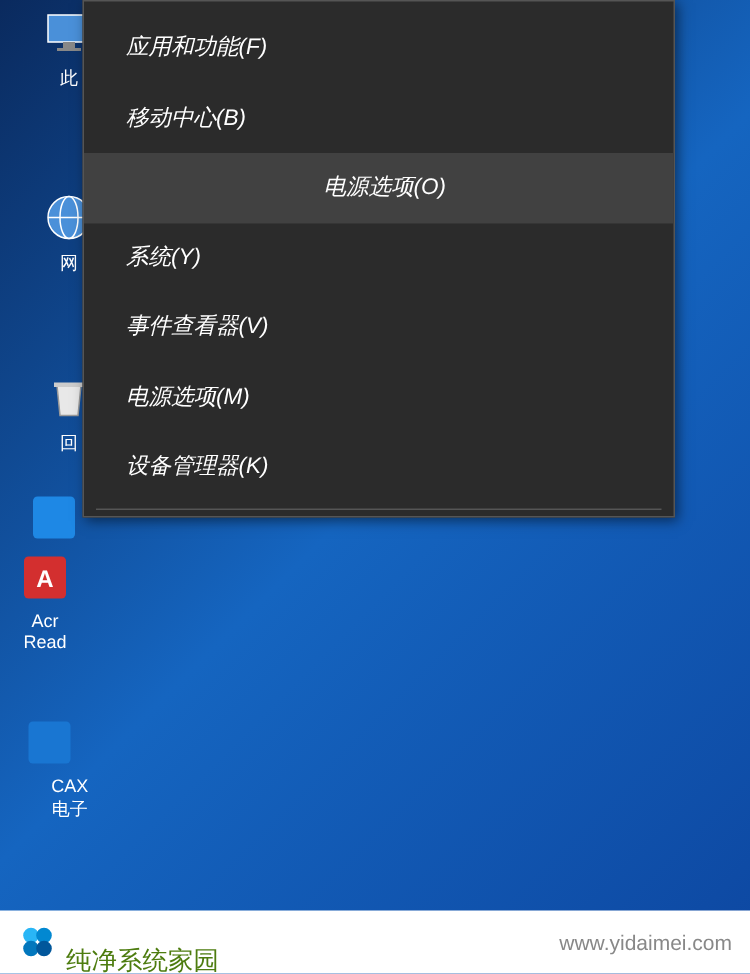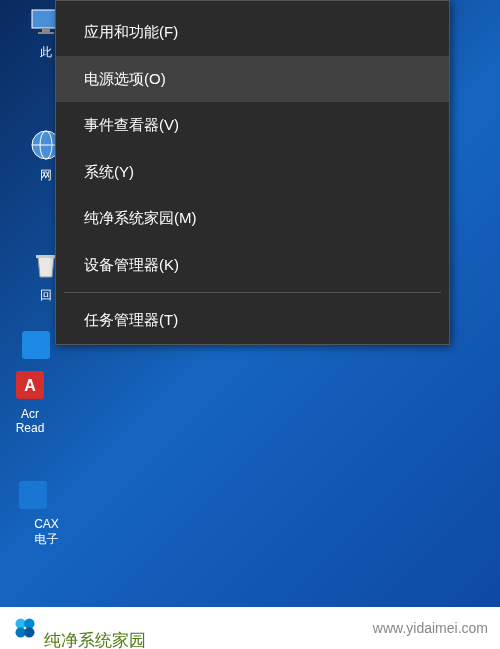--- a/index.html
+++ b/index.html
@@ -55,23 +55,25 @@
       background: #2b2b2b;
       border: 1px solid #555;
       box-shadow: 2px 2px 8px rgba(0,0,0,0.5);
     }
     .menu-item {
       padding: 12px 20px 12px 28px;
       color: #ffffff;
       font-size: 15px;
       cursor: default;
       line-height: 1.5;
+      font-style: italic;
     }
     .menu-item.highlighted {
       background: #414141;
+      text-align: center;
     }
     .menu-separator {
       height: 1px;
       background: #555;
       margin: 4px 8px;
     }
     .menu-top-space {
       height: 8px;
     }
     
@@ -165,27 +167,27 @@
         </svg>
     </div>
     <span style="white-space:pre-line;margin-left:28px;">CAX
 电子</span>
   </div>
 </div>
 
 <div class="context-menu">
   <div class="menu-top-space"></div>
   <div class="menu-item"><span>应用和功能(F)</span></div>
+  <div class="menu-item"><span>移动中心(B)</span></div>
   <div class="menu-item highlighted"><span>电源选项(O)</span></div>
+  <div class="menu-item"><span>系统(Y)</span></div>
   <div class="menu-item"><span>事件查看器(V)</span></div>
-  <div class="menu-item"><span>系统(Y)</span></div>
-  <div class="menu-item"><span>纯净系统家园(M)</span></div>
+  <div class="menu-item"><span>电源选项(M)</span></div>
   <div class="menu-item"><span>设备管理器(K)</span></div>
   <div class="menu-separator"></div>
-  <div class="menu-item"><span>任务管理器(T)</span></div>
 </div>
 
 <div class="watermark-bar">
   <div class="watermark-left">
     <svg class="watermark-logo" viewBox="0 0 30 30">
       <circle cx="10" cy="10" r="6" fill="#29b6f6"></circle>
       <circle cx="20" cy="10" r="6" fill="#0288d1"></circle>
       <circle cx="10" cy="20" r="6" fill="#0277bd"></circle>
       <circle cx="20" cy="20" r="6" fill="#01579b"></circle>
     </svg>

